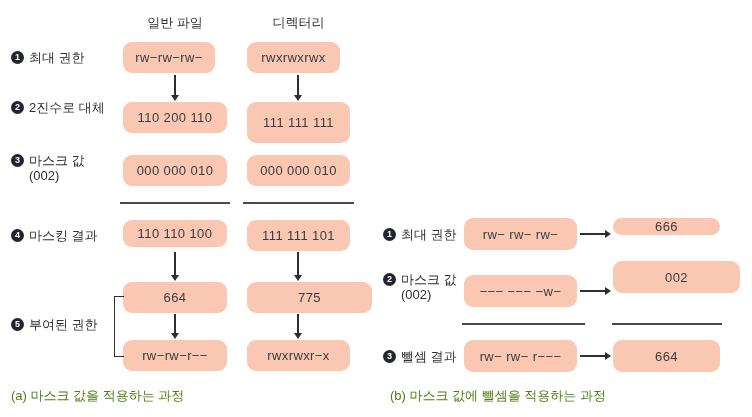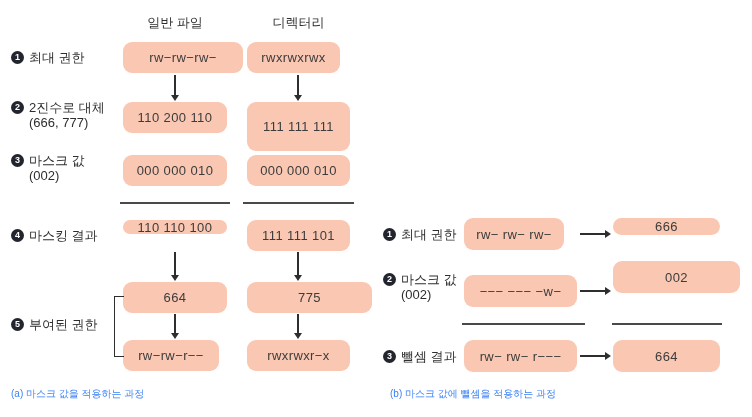--- a/index.html
+++ b/index.html
@@ -52,21 +52,21 @@
   .harrow .tip{position:absolute;right:0;top:0;width:0;height:0;
     border-top:4px solid transparent;border-bottom:4px solid transparent;border-left:6px solid #2e2e2e;}
   .brace{
     position:absolute;
     border-left:1.5px solid #2e2e2e;
     border-top:1.5px solid #2e2e2e;
     border-bottom:1.5px solid #2e2e2e;
   }
   .caption{
     position:absolute;
-    font-size:10px;color:#3b82f6;
+    font-size:13px;color:#4d7c0f;
     white-space:nowrap;
   }
 </style>
 </head>
 <body>
 
 <div id="stage">
 
   <div>
 
@@ -78,21 +78,20 @@
         <span class="badge">1</span>
         <span>최대 권한</span>
       </div>
     </div>
 
     <div class="steplabel" style="left:11px;top:100px;">
       <div class="row">
         <span class="badge">2</span>
         <span>2진수로 대체</span>
       </div>
-      <div class="sub">(666, 777)</div>
     </div>
 
     <div class="steplabel" style="left:11px;top:153px;">
       <div class="row">
         <span class="badge">3</span>
         <span>마스크 값</span>
       </div>
       <div class="sub">(002)</div>
     </div>
 
@@ -103,29 +102,29 @@
       </div>
     </div>
 
     <div class="steplabel" style="left:11px;top:317px;">
       <div class="row">
         <span class="badge">5</span>
         <span>부여된 권한</span>
       </div>
     </div>
 
-    <div class="box" style="left:123px;top:42px;width:120px;height:31px;">rw−rw−rw−</div>
+    <div class="box" style="left:123px;top:42px;width:92px;height:31px;">rw−rw−rw−</div>
     <div class="box" style="left:123px;top:102px;width:104px;height:31px;">110 200 110</div>
     <div class="box" style="left:123px;top:155px;width:104px;height:31px;">000 000 010</div>
-    <div class="box" style="left:123px;top:220px;width:104px;height:14px;">110 110 100</div>
+    <div class="box" style="left:123px;top:220px;width:104px;height:27px;">110 110 100</div>
     <div class="box" style="left:123px;top:282px;width:104px;height:31px;">664</div>
-    <div class="box" style="left:123px;top:340px;width:96px;height:31px;">rw−rw−r−−</div>
+    <div class="box" style="left:123px;top:340px;width:104px;height:31px;">rw−rw−r−−</div>
 
     <div class="box" style="left:247px;top:42px;width:93px;height:31px;">rwxrwxrwx</div>
-    <div class="box" style="left:247px;top:102px;width:103px;height:49px;">111 111 111</div>
+    <div class="box" style="left:247px;top:102px;width:103px;height:41px;">111 111 111</div>
     <div class="box" style="left:247px;top:155px;width:103px;height:31px;">000 000 010</div>
     <div class="box" style="left:247px;top:220px;width:103px;height:31px;">111 111 101</div>
     <div class="box" style="left:247px;top:282px;width:125px;height:31px;">775</div>
     <div class="box" style="left:247px;top:340px;width:103px;height:31px;">rwxrwxr−x</div>
 
     <div class="opline" style="left:120px;top:202px;width:110px;"></div>
     <div class="opline" style="left:243px;top:202px;width:111px;"></div>
 
     <div class="varrow" style="left:171px;top:75px;height:26px;">
         <div class="shaft"></div>
@@ -175,21 +174,21 @@
       <div class="sub">(002)</div>
     </div>
 
     <div class="steplabel" style="left:383px;top:349px;">
       <div class="row">
         <span class="badge">3</span>
         <span>뺄셈 결과</span>
       </div>
     </div>
 
-    <div class="box" style="left:464px;top:218px;width:100px;height:32px;">rw− rw− rw−</div>
+    <div class="box" style="left:464px;top:218px;width:113px;height:32px;">rw− rw− rw−</div>
     <div class="box" style="left:464px;top:275px;width:113px;height:32px;">−−− −−− −w−</div>
     <div class="box" style="left:464px;top:340px;width:113px;height:32px;">rw− rw− r−−−</div>
 
     <div class="box" style="left:613px;top:218px;width:107px;height:17px;">666</div>
     <div class="box" style="left:613px;top:261px;width:127px;height:32px;">002</div>
     <div class="box" style="left:613px;top:340px;width:107px;height:32px;">664</div>
 
     <div class="harrow" style="left:580px;top:230px;width:31px;">
         <div class="shaft"></div>
         <div class="tip"></div>

